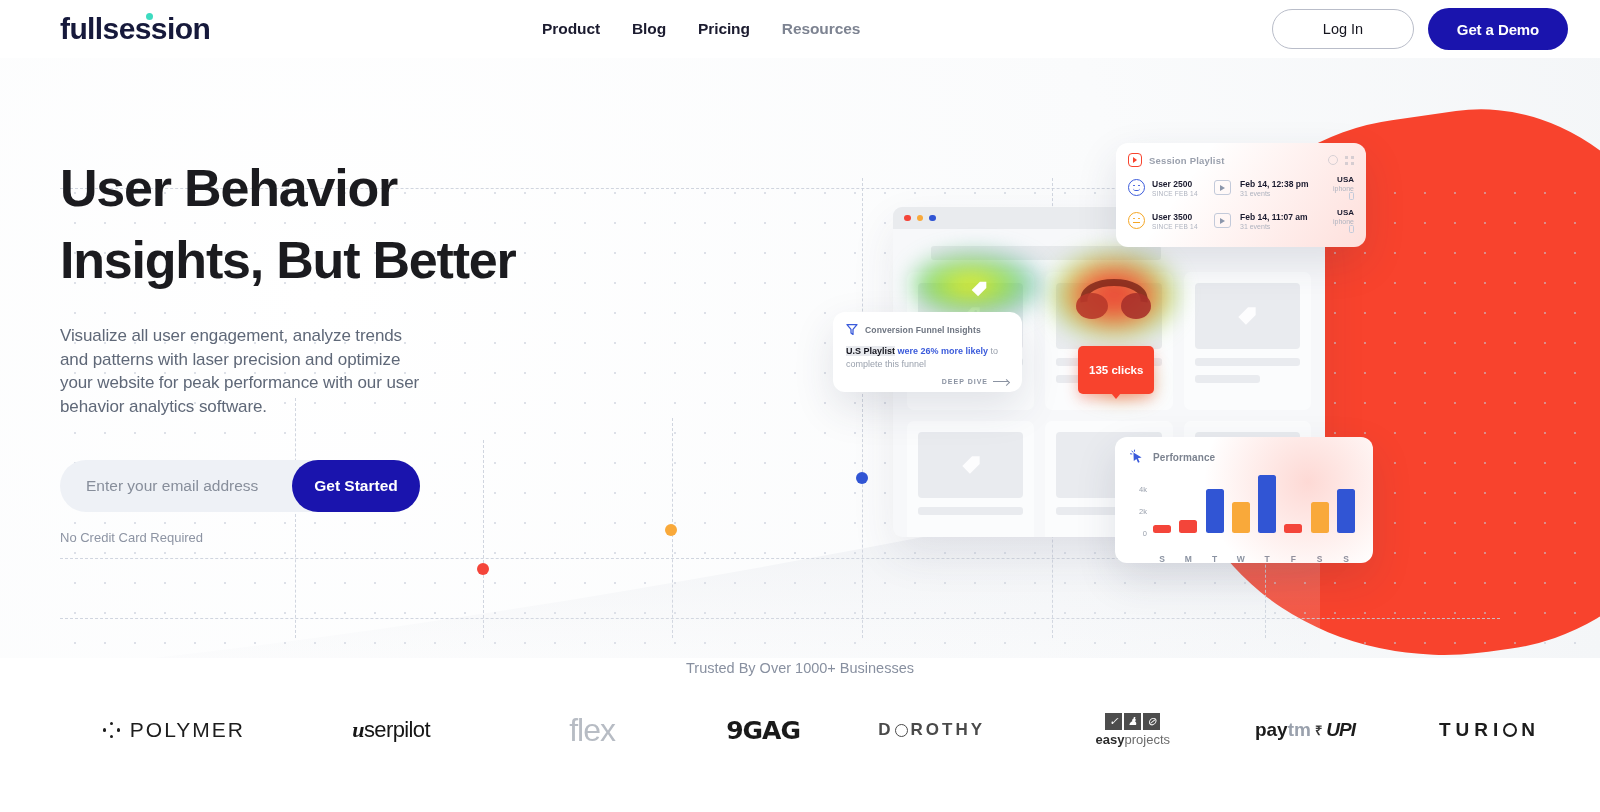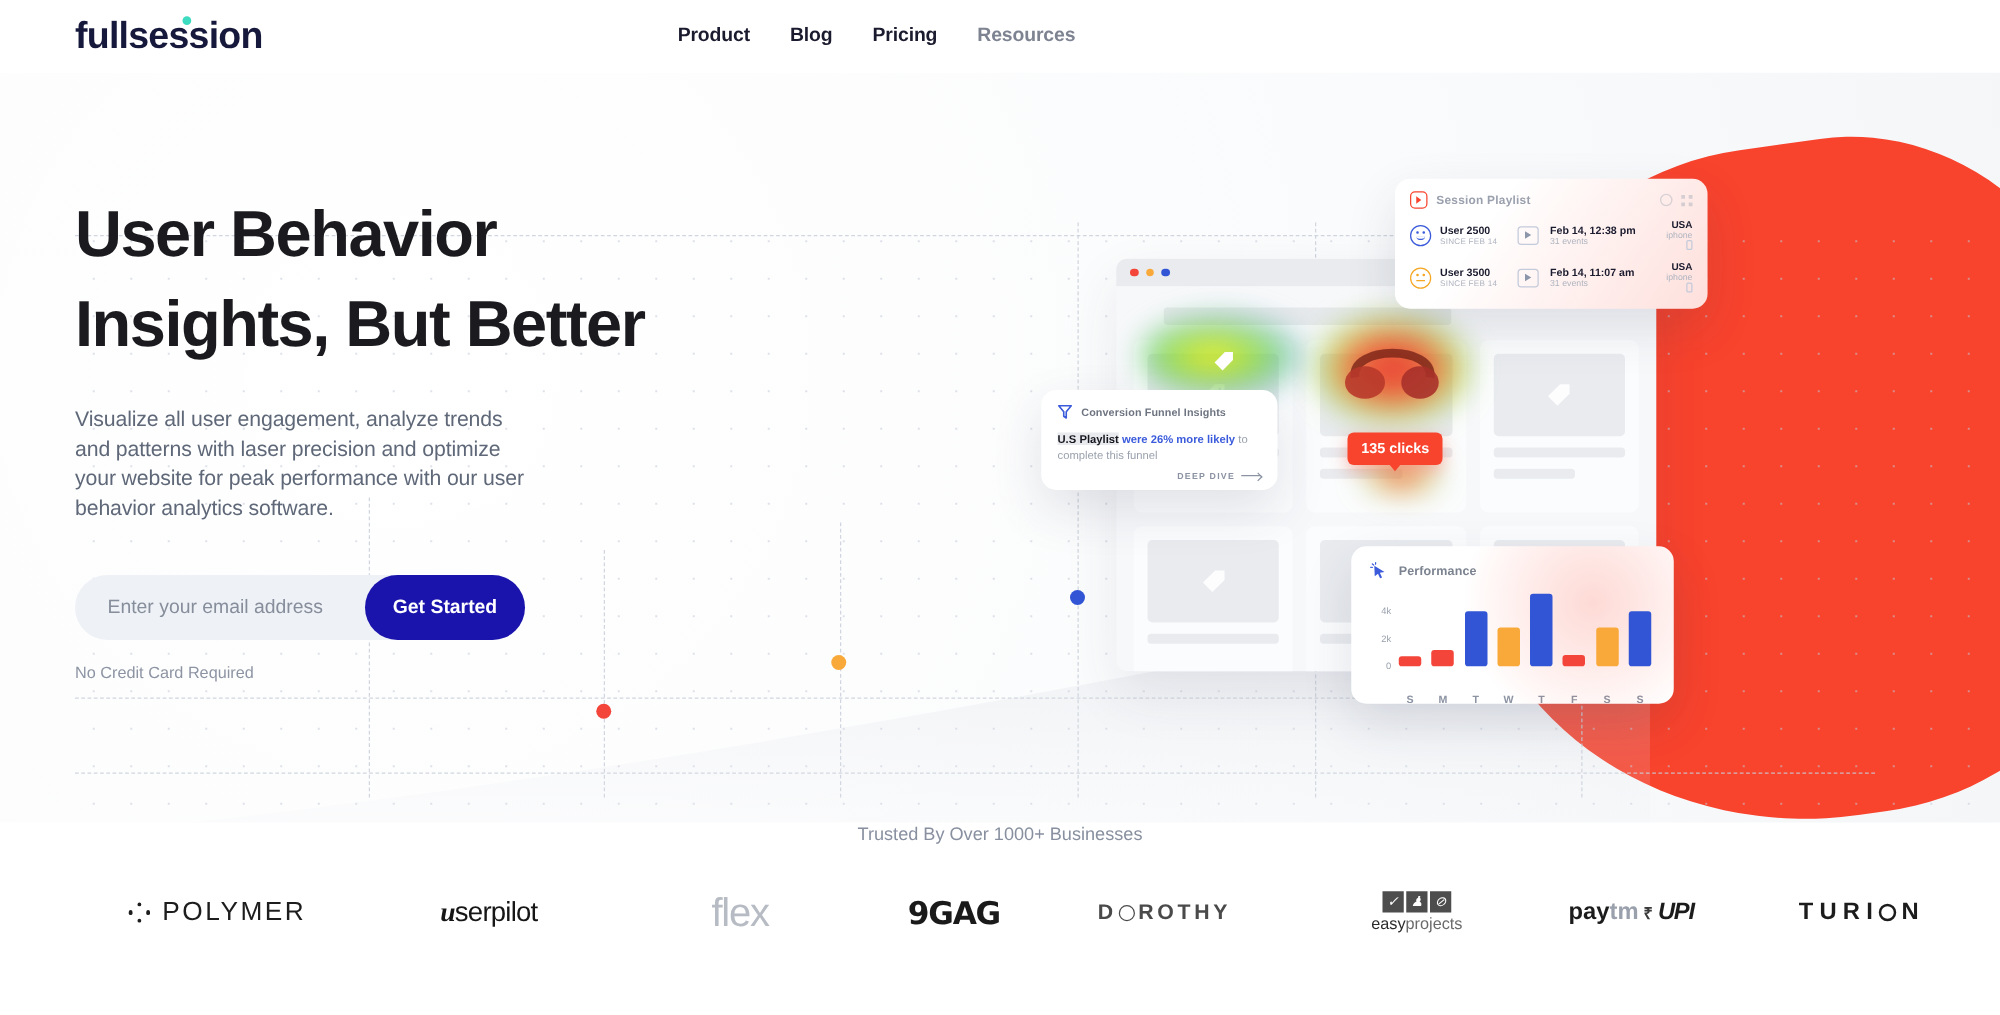--- a/index.html
+++ b/index.html
@@ -166,41 +166,41 @@
   .card-funnel { left: 833px; top: 312px; width: 189px; height: 80px; padding: 11px 13px 9px; }
   .fn-head { display: flex; align-items: center; gap: 7px; }
   .fn-title { font-size: 8.6px; font-weight: 700; color: #6d7480; letter-spacing: .1px; }
   .fn-text { margin-top: 9px; font-size: 9px; line-height: 13px; color: #9aa1ad; }
   .fn-text b { color: #16161f; font-weight: 700; background: #e8eaee; }
   .fn-text em { color: #3b5bdb; font-style: normal; font-weight: 700; }
   .fn-more { margin-top: 7px; text-align: right; font-size: 7px; letter-spacing: 1px; color: #8b93a2; font-weight: 700; }
   .fn-more .arr { display: inline-block; width: 16px; border-top: 1px solid #8b93a2; position: relative; vertical-align: 2px; margin-left: 5px; }
   .fn-more .arr::after { content: ""; position: absolute; right: 0; top: -2.5px; width: 4px; height: 4px; border-top: 1px solid #8b93a2; border-right: 1px solid #8b93a2; transform: rotate(45deg); }
 
-  .card-perf { left: 1081px; top: 437px; width: 258px; height: 126px; padding: 12px 14px 18px; overflow: hidden; }
+  .card-perf { left: 1115px; top: 437px; width: 258px; height: 126px; padding: 12px 14px 18px; overflow: hidden; }
   .card-perf::after {
     content: ""; position: absolute; right: -40px; top: -60px; width: 210px; height: 210px;
     border-radius: 50%; background: radial-gradient(circle, rgba(248,67,45,.20) 0%, rgba(248,67,45,0) 70%);
     pointer-events: none;
   }
   .pf-head { display: flex; align-items: center; gap: 8px; position: relative; z-index: 2; }
   .pf-title { font-size: 10px; font-weight: 700; color: #7c8390; letter-spacing: .1px; }
   .pf-chart { position: relative; z-index: 2; display: flex; height: 78px; margin-top: 6px; }
   .pf-axis { width: 20px; position: relative; height: 62px; }
   .pf-axis span { position: absolute; right: 2px; font-size: 7.5px; color: #9aa1ad; transform: translateY(-50%); }
   .pf-bars { flex: 1; display: flex; align-items: flex-end; justify-content: space-between; height: 62px; padding: 0 4px; }
   .pf-col { width: 18px; display: flex; flex-direction: column; align-items: center; }
   .pf-bar { width: 18px; border-radius: 2.5px; }
   .pf-labels { display: flex; justify-content: space-between; padding: 5px 4px 0 24px; }
   .pf-labels span { width: 18px; text-align: center; font-size: 8.5px; color: #8b93a2; font-weight: 700; }
 
   .clicks-badge {
     position: absolute; left: 1078px; top: 346px; z-index: 32;
     background: #f8432d; color: #fff; font-size: 11.5px; font-weight: 700;
-    padding: 7px 11px; border-radius: 5px; box-shadow: 0 5px 14px rgba(248,67,45,.35);
+    padding: 18px 11px; border-radius: 5px; box-shadow: 0 5px 14px rgba(248,67,45,.35);
   }
   .clicks-badge::after {
     content: ""; position: absolute; left: 50%; bottom: -5px; margin-left: -5px;
     border-left: 5px solid transparent; border-right: 5px solid transparent; border-top: 6px solid #f8432d;
   }
 
   
   .trusted { position: absolute; left: 0; top: 660px; width: 1600px; z-index: 20; }
   .trusted-label { text-align: center; font-size: 14.5px; color: #8890a0; }
   .logos { margin-top: 32px; display: flex; align-items: center; padding: 0 60px; }
@@ -212,21 +212,21 @@
   .lg-userpilot { font-size: 22px; color: #161616; letter-spacing: -0.6px; }
   .lg-userpilot b { font-family: "Liberation Serif", serif; font-style: italic; font-weight: 700; }
   .lg-flex { font-size: 32px; color: #b7bcc4; letter-spacing: -1px; font-weight: 400; }
   .lg-9gag { font-size: 25px; font-weight: 700; color: #1a1a1a; letter-spacing: -1px; font-family: "DejaVu Sans", sans-serif; }
   .lg-dorothy { font-size: 17px; font-weight: 700; color: #4a4a4a; letter-spacing: 3px; display: flex; align-items: center; }
   .lg-dorothy .ring { width: 13px; height: 13px; border: 1.6px solid #4a4a4a; border-radius: 50%; margin: 0 3px 0 1px; }
   .lg-easy { text-align: center; }
   .lg-easy .sq { display: flex; gap: 2px; justify-content: center; }
   .lg-easy .sq i { width: 17px; height: 17px; background: #4d4d4d; display: flex; align-items: center; justify-content: center; color: #fff; font-size: 11px; }
   .lg-easy .nm { margin-top: 4px; font-size: 13px; color: #2b2b2b; }
-  .lg-easy .nm b { font-weight: 400; }
+  .lg-easy .nm b { font-weight: 700; }
   .lg-easy .nm span { color: #6b6b6b; }
   .lg-paytm { display: flex; align-items: center; gap: 4px; font-size: 19px; font-weight: 700; }
   .lg-paytm .p1 { color: #1c1c1c; } .lg-paytm .p2 { color: #9aa1ad; }
   .lg-paytm .rs { font-size: 13px; color: #3a3a3a; }
   .lg-paytm .upi { font-style: italic; font-weight: 700; color: #1c1c1c; letter-spacing: -1px; }
   .lg-turion { font-size: 19px; letter-spacing: 5px; color: #1c1c1c; display: flex; align-items: center; font-weight: 700; }
   .lg-turion .o { width: 14px; height: 14px; border: 2px solid #1c1c1c; border-radius: 50%; margin: 0 4px 0 0; }
 </style>
 </head>
 <body>
@@ -266,20 +266,24 @@
     <div class="logo">
       <span>fullsession</span>
       <span class="dot"></span>
     </div>
     <nav class="nav">
       <a href="#">Product</a>
       <a href="#">Blog</a>
       <a href="#">Pricing</a>
       <a href="#" class="muted">Resources</a>
     </nav>
+    <div class="header-actions">
+      <button class="btn-login">Log In</button>
+      <button class="btn-demo">Get a Demo</button>
+    </div>
   </header>
 
   <section class="hero-left">
     <h1 class="hero-h1">
       <span>User Behavior</span><br>
       <span>Insights, But Better</span>
     </h1>
     <p class="hero-p">Visualize all user engagement, analyze trends and patterns with laser precision and optimize your website for peak performance with our user behavior analytics software.</p>
 
     <div class="signup">

